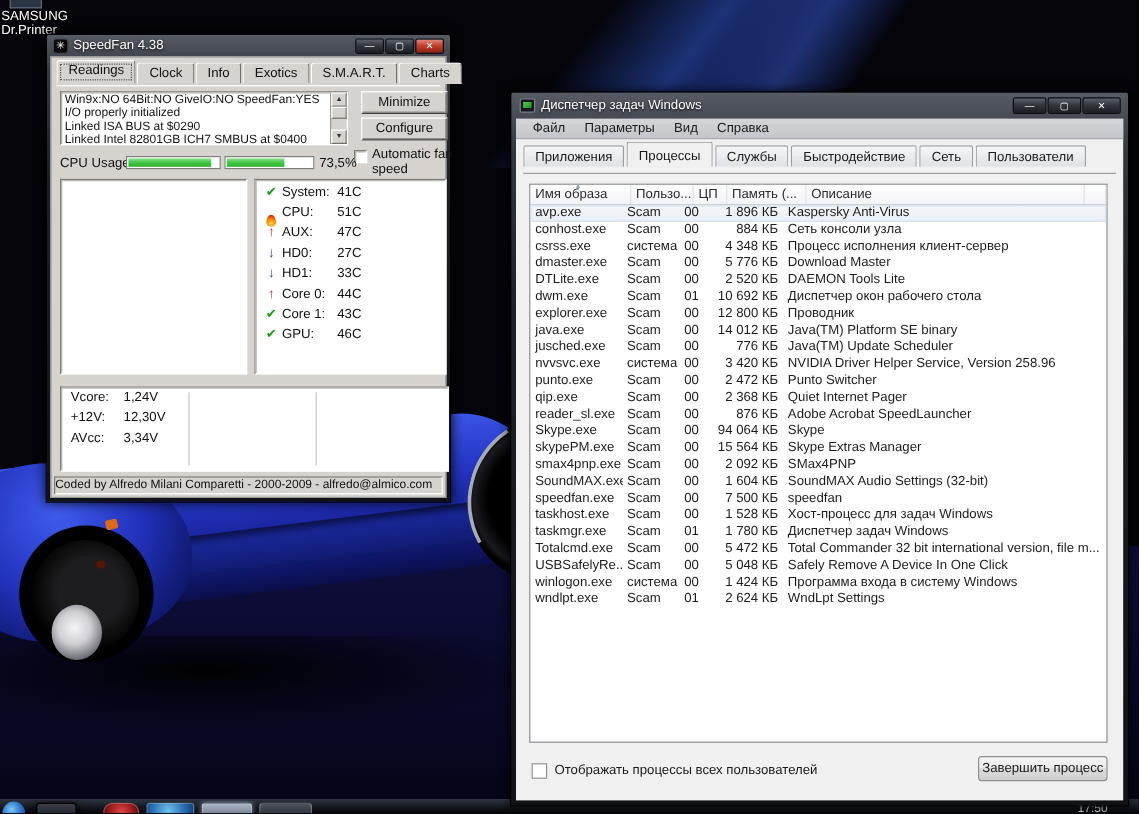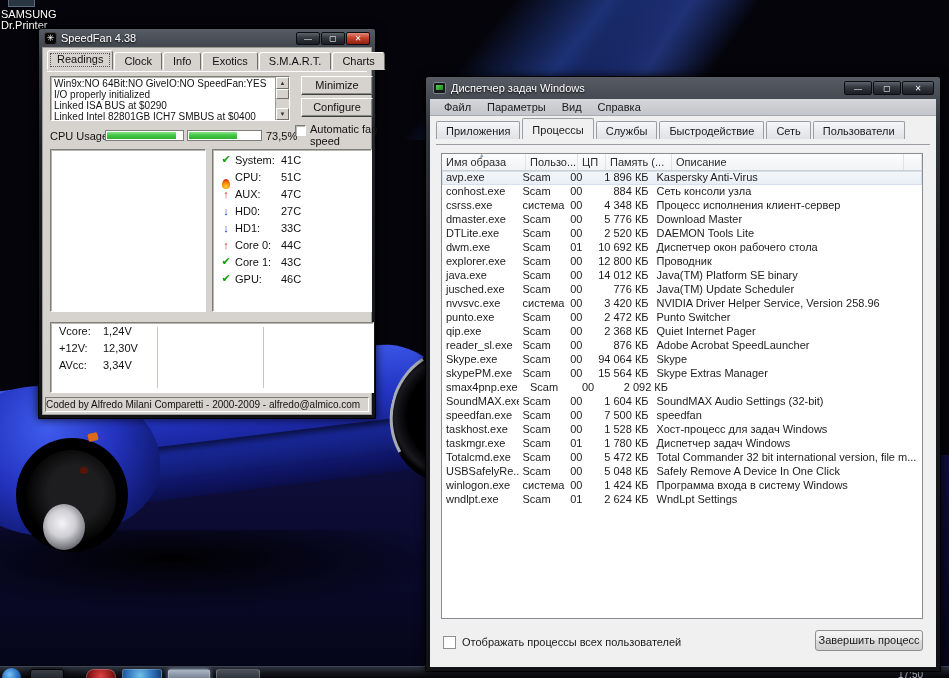--- a/index.html
+++ b/index.html
@@ -479,20 +479,21 @@
                 <div class="tm-cell c-user">Scam</div>
                 <div class="tm-cell c-cpu">00</div>
                 <div class="tm-cell c-mem">15 564 КБ</div>
                 <div class="tm-cell c-desc">Skype Extras Manager</div>
               </div>
               <div class="tm-row">
                 <div class="tm-cell c-name">smax4pnp.exe</div>
                 <div class="tm-cell c-user">Scam</div>
                 <div class="tm-cell c-cpu">00</div>
                 <div class="tm-cell c-mem">2 092 КБ</div>
+                <div class="tm-cell c-desc">SMax4PNP</div>
               </div>
               <div class="tm-row">
                 <div class="tm-cell c-name">SoundMAX.exe</div>
                 <div class="tm-cell c-user">Scam</div>
                 <div class="tm-cell c-cpu">00</div>
                 <div class="tm-cell c-mem">1 604 КБ</div>
                 <div class="tm-cell c-desc">SoundMAX Audio Settings (32-bit)</div>
               </div>
               <div class="tm-row">
                 <div class="tm-cell c-name">speedfan.exe</div>

